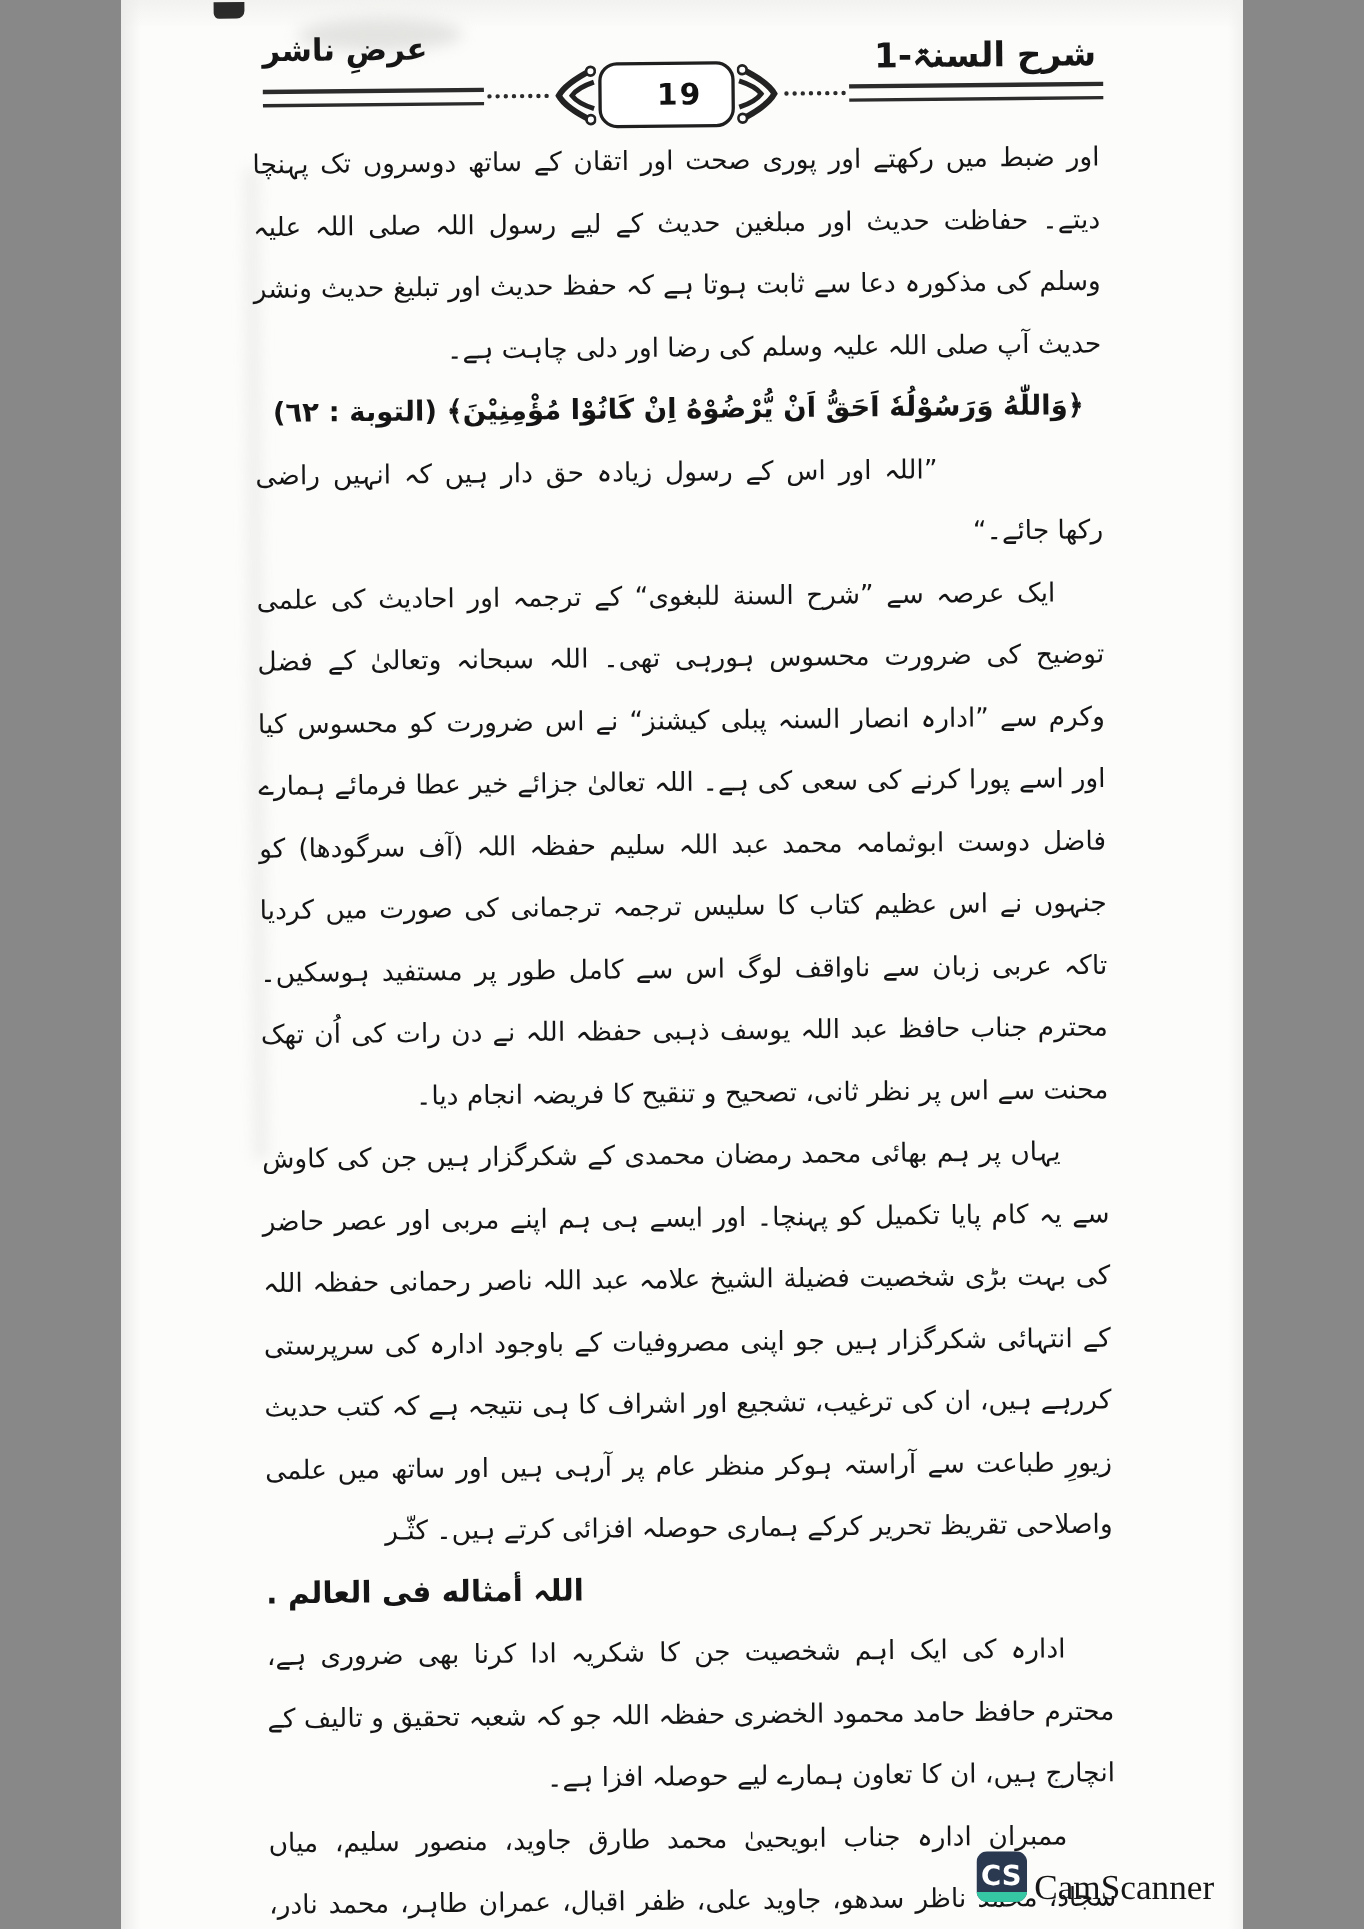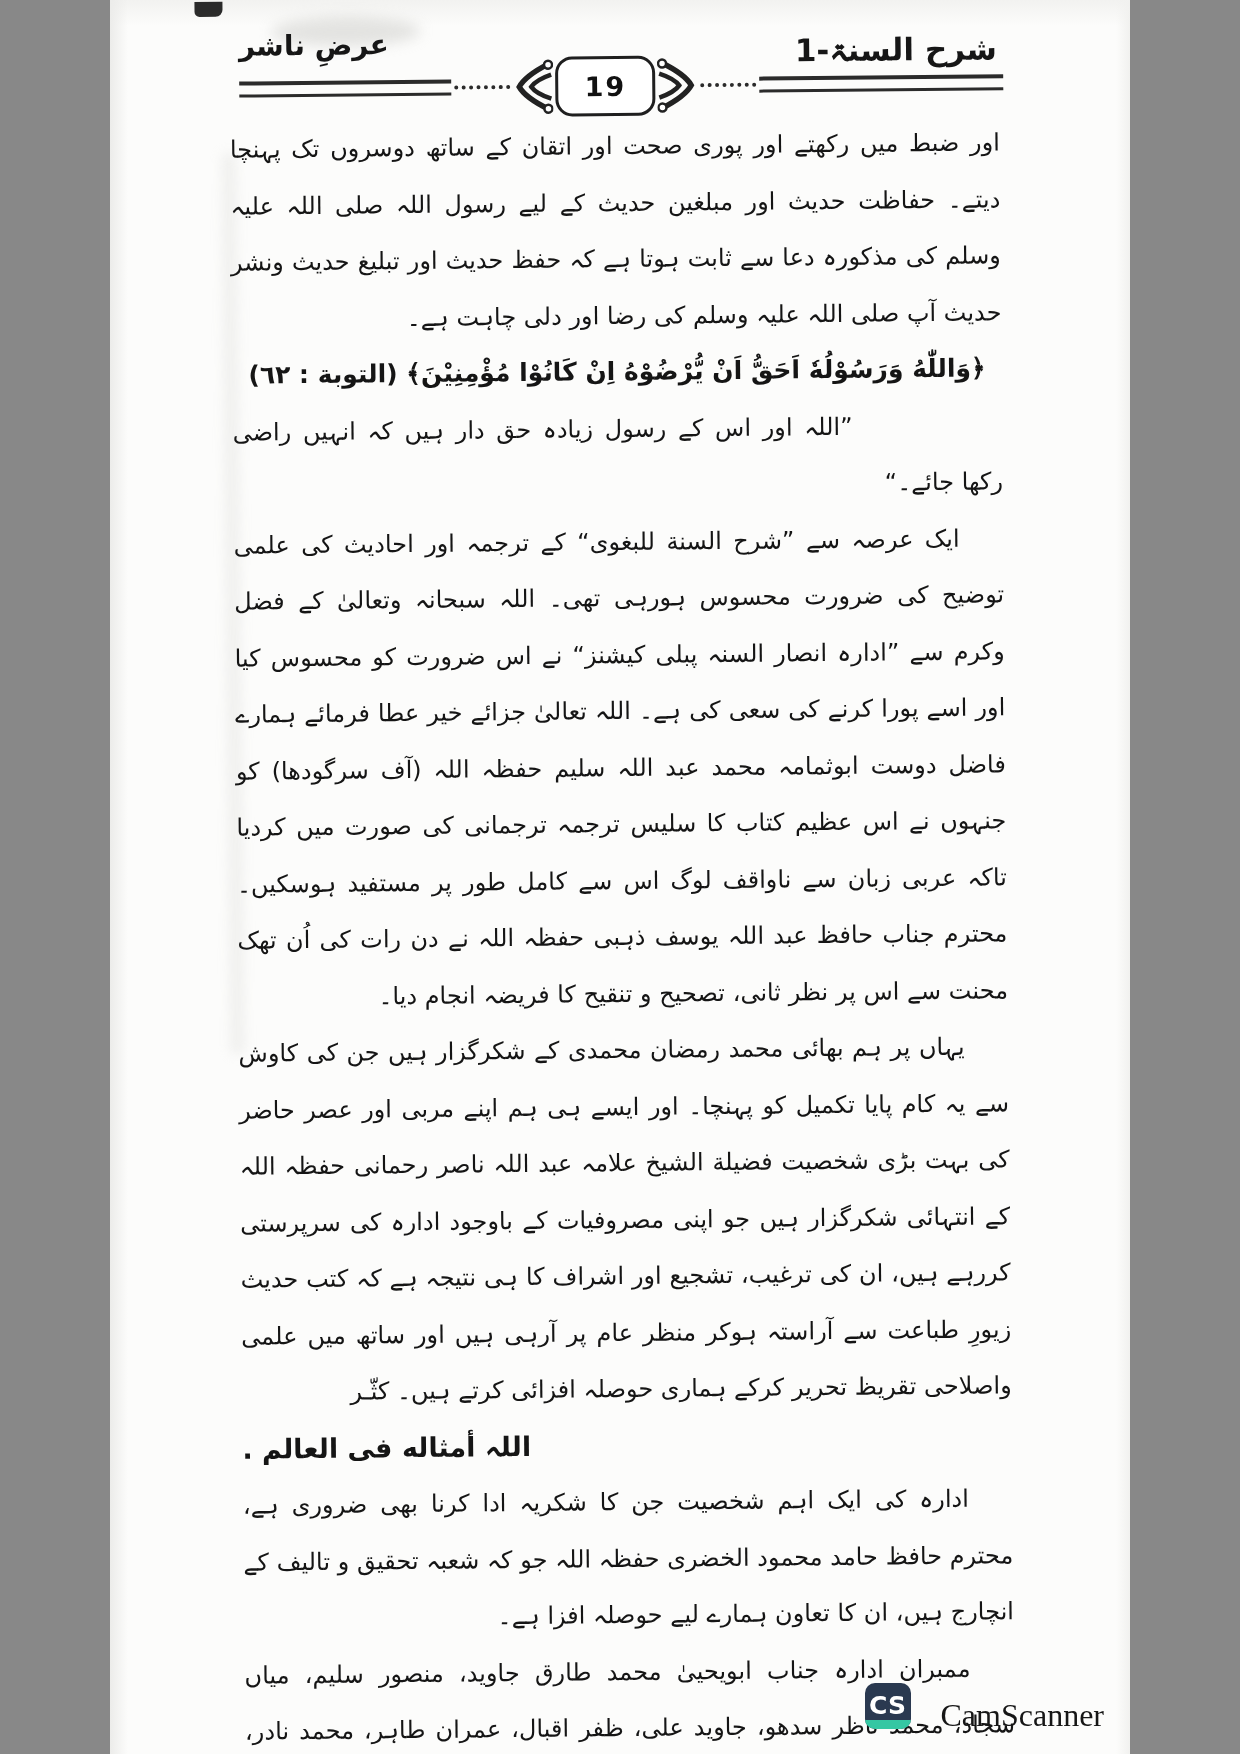--- a/index.html
+++ b/index.html
@@ -23,37 +23,37 @@
   .hdr-right{position:absolute;top:34px;right:126px;font-size:31px;font-weight:bold;}
   .rule-row{position:absolute;top:52px;left:136px;right:120px;height:68px;display:flex;align-items:center;direction:ltr;}
   .rule-seg{height:9px;border-top:4px solid #2b2b2b;border-bottom:3px solid #2b2b2b;}
   .seg-l{flex:1.0;}
   .seg-r{flex:1.15;}
   .dots{width:56px;height:0;border-top:4px dotted #2b2b2b;margin:0 3px;}
   .orn{flex:0 0 auto;display:flex;align-items:center;}
   .badge{
     width:94px;height:54px;border:3px solid #1f1f1f;border-radius:17px;background:#fff;
     display:flex;align-items:center;justify-content:center;margin:0 2px;
-    font-size:27px;font-weight:bold;letter-spacing:2px;color:#111;
+    font-size:27px;font-weight:bold;letter-spacing:2px;color:#111;padding-left:24px;
   }
   .chev{display:block;}
 
   
   .body-text{
     position:absolute;top:118px;right:124px;left:126px;
     direction:rtl;text-align:justify;font-size:24px;line-height:56.5px;color:#151515;
   }
   .body-text p{margin:0;text-indent:44px;}
   p.cont{text-indent:0;}
   p.verse{text-align:center;text-indent:0;font-weight:bold;font-size:25px;}
   p.translation{text-indent:150px;}
   p.dua{text-align:left;text-indent:0;font-weight:bold;font-size:27px;}
 
   
-  .camscanner{position:absolute;right:26px;bottom:20px;display:flex;align-items:center;gap:30px;direction:ltr;}
+  .camscanner{position:absolute;right:26px;bottom:20px;display:flex;align-items:center;gap:7px;direction:ltr;}
   .cs-icon{position:relative;width:46px;height:46px;border-radius:10px;overflow:hidden;display:flex;align-items:center;justify-content:center;}
   .cs-bg{position:absolute;inset:0;}
   .cs-bar{position:absolute;left:0;right:0;bottom:0;height:9px;}
   .cs-initials{position:relative;color:#fff;font-weight:bold;font-size:25px;font-family:"DejaVu Sans",sans-serif;letter-spacing:0px;}
   .cs-text{font-family:"Liberation Serif","DejaVu Serif",serif;font-size:32px;color:#161616;margin-top:20px;}
 </style>
 </head>
 <body>
 
 <div class="page">

